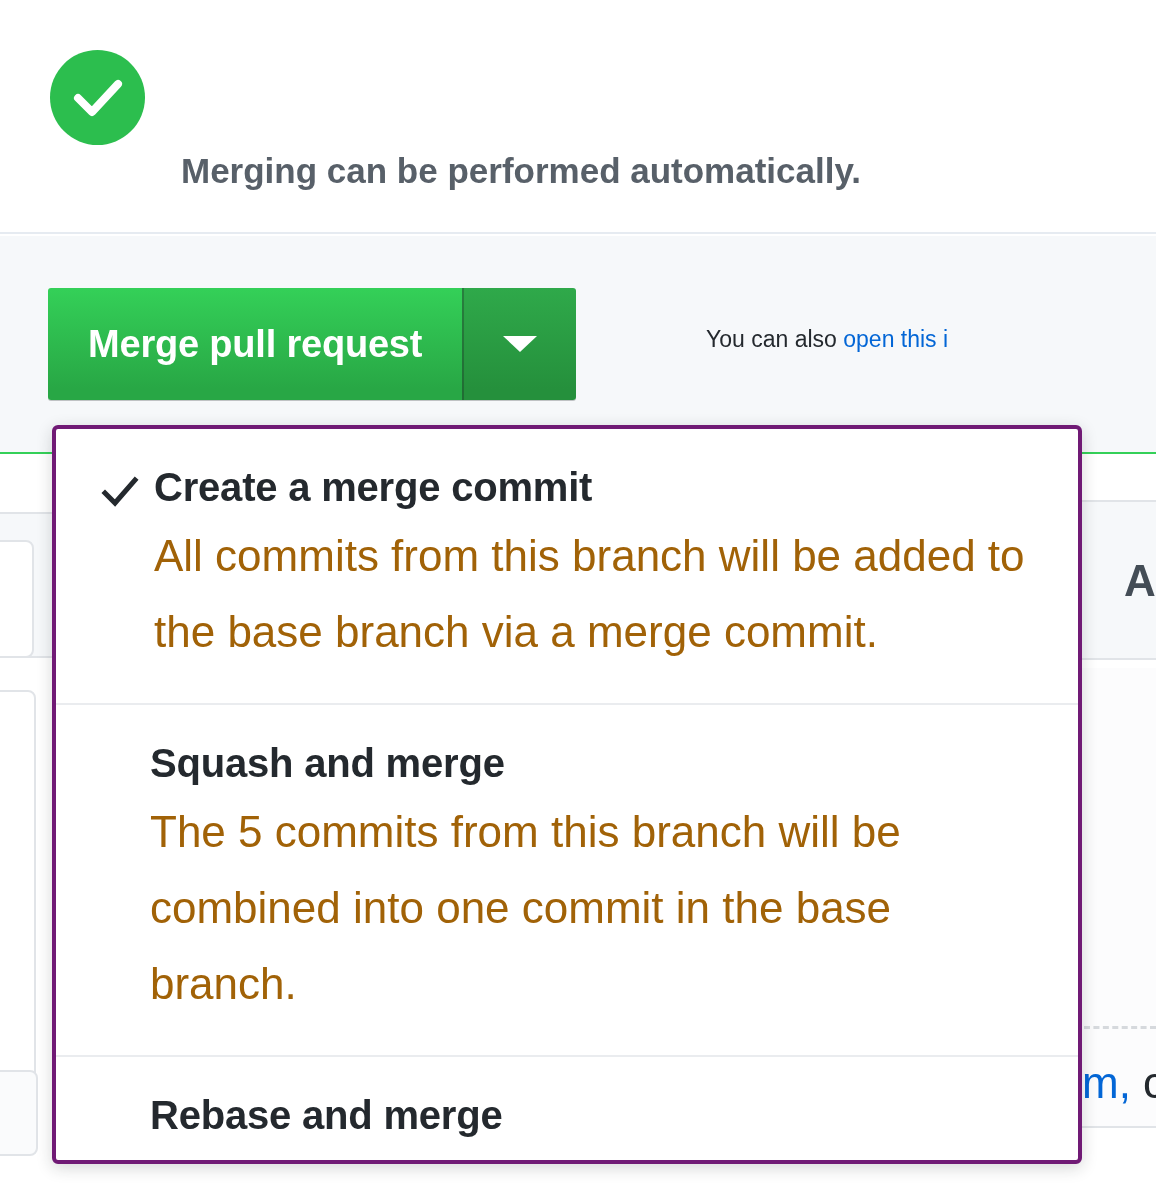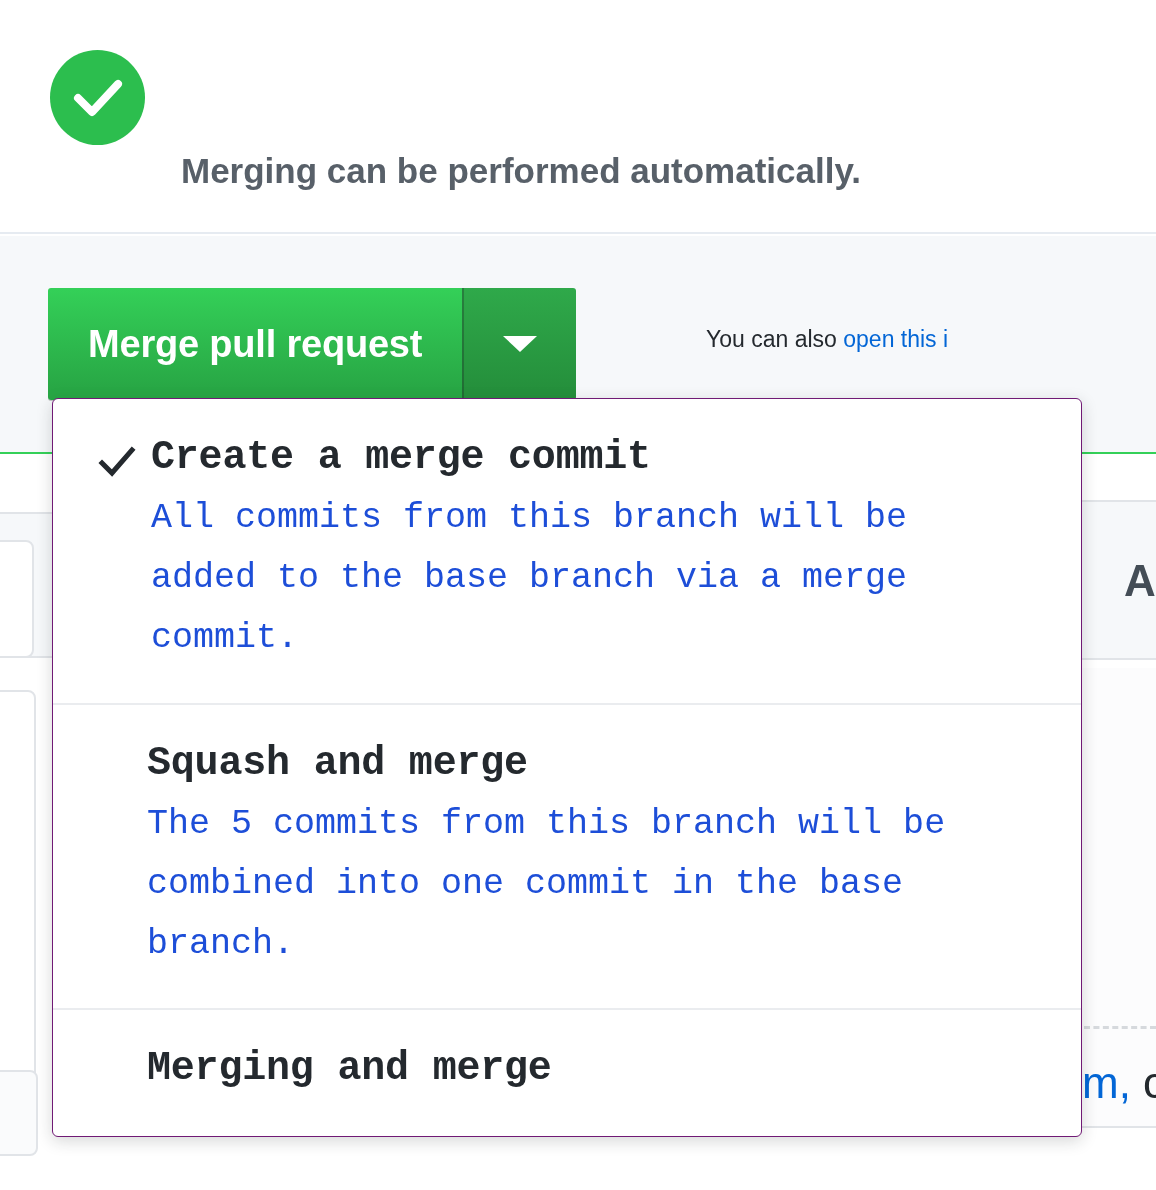--- a/index.html
+++ b/index.html
@@ -230,31 +230,30 @@
     white-space: nowrap;
   }
   .bg-link-frag .dark {
     color: #24292e;
   }
 
   
   .merge-menu {
     position: absolute;
     left: 52px;
-    top: 398px;
+    top: 425px;
     width: 1030px;
     height: 739px;
     background: #ffffff;
-    border: 1px solid #701a75;
+    border: 4px solid #701a75;
     border-radius: 6px;
     box-shadow: 0 4px 16px rgba(27,31,35,0.18);
     box-sizing: border-box;
     overflow: hidden;
     z-index: 50;
-    font-family: Liberation Mono, monospace;
   }
   .menu-item {
     position: relative;
     padding: 36px 44px 34px 44px;
     box-sizing: border-box;
     cursor: pointer;
   }
   .menu-item + .menu-item {
     border-top: 2px solid #eaecef;
     padding-left: 40px;
@@ -262,23 +261,23 @@
   .menu-item-title {
     font-size: 40px;
     font-weight: bold;
     color: #24292e;
     letter-spacing: -0.2px;
     margin: 0 0 8px 0;
     padding-left: 54px;
     white-space: nowrap;
   }
   .menu-item-desc {
-    font-size: 35px;
+    font-size: 44px;
     font-weight: normal;
-    color: #1d4ed8;
+    color: #a16207;
     line-height: 1.72;
     padding-left: 54px;
     max-width: 880px;
   }
   .menu-check {
     position: absolute;
     left: 44px;
     top: 44px;
     width: 40px;
     height: 40px;
@@ -343,18 +342,18 @@
     </div>
 
     <div class="menu-item">
 
       <div class="menu-item-title">Squash and merge</div>
       <div class="menu-item-desc">The 5 commits from this branch will be combined into one commit in the base branch.</div>
     </div>
 
     <div class="menu-item">
 
-      <div class="menu-item-title">Merging and merge</div>
+      <div class="menu-item-title">Rebase and merge</div>
     </div>
 
   </div>
 
 </div>
 
 </body></html>

